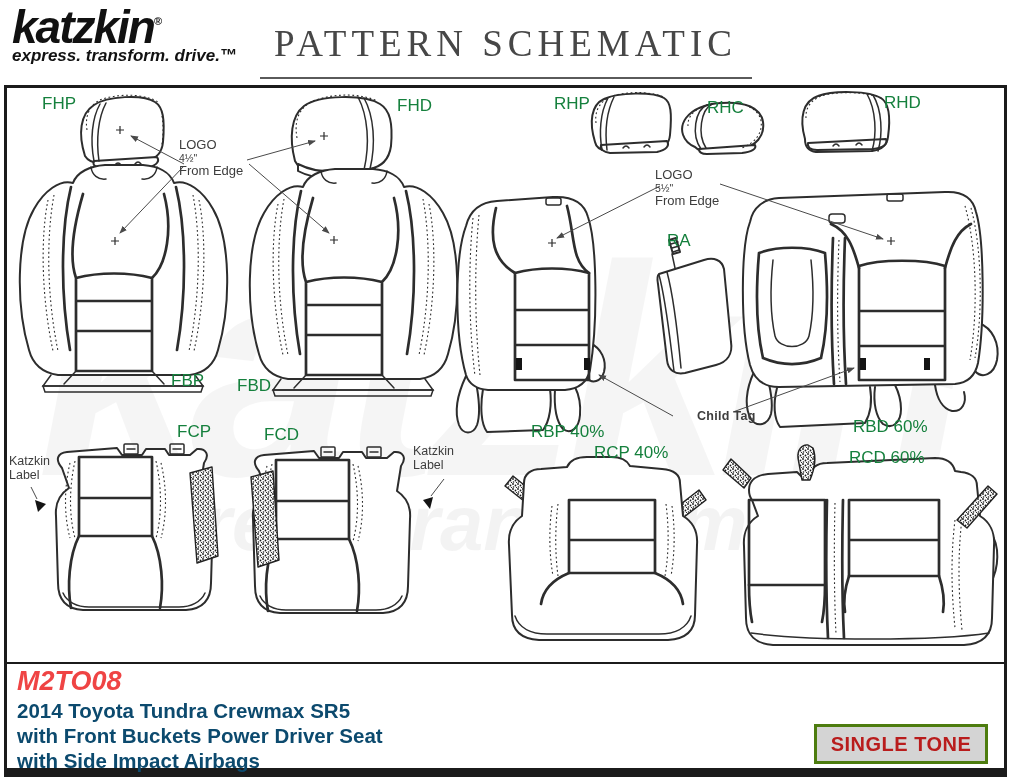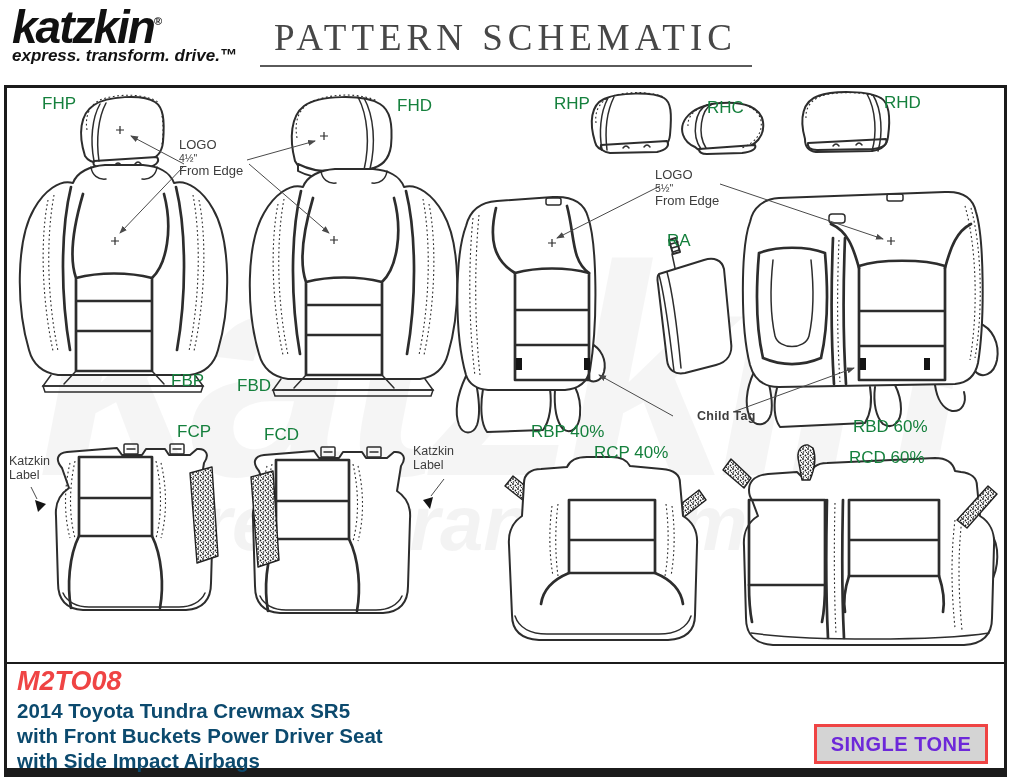--- a/index.html
+++ b/index.html
@@ -5,21 +5,21 @@
   html,body{margin:0;padding:0;background:#e8e8e8;}
   .page{position:relative;width:1011px;height:782px;background:#fff;overflow:hidden;
         font-family:"Liberation Sans",sans-serif;}
   
   .hdr{position:relative;height:85px;background:#fff;}
   .brand{position:absolute;left:12px;top:4px;color:#111;}
   .brand-name{font-size:46px;font-weight:bold;font-style:italic;letter-spacing:-2px;line-height:1.0;}
   .brand-reg{font-size:11px;vertical-align:18px;font-style:normal;}
   .brand-tag{font-size:17px;font-weight:bold;font-style:italic;margin-top:-4px;letter-spacing:0px;}
   .title-wrap{position:absolute;left:0;right:0;top:10px;text-align:center;pointer-events:none;}
-  .title-wrap h1{margin:6px;font-family:"Liberation Serif",serif;font-weight:400;font-size:37px;
+  .title-wrap h1{margin:12px;font-family:"Liberation Serif",serif;font-weight:400;font-size:37px;
                  letter-spacing:5px;color:#474747;}
   .title-rule{width:492px;margin:1px auto 0;border-bottom:2px solid #5a5a5a;}
   .meta{position:absolute;right:8px;top:8px;text-align:center;font-size:13.5px;color:#4a4a4a;line-height:1.4;}
   
   .frame{position:absolute;left:4px;right:4px;top:85px;bottom:5px;
          border:3px solid #1b1b1b;border-bottom-width:9px;background:#fff;}
   .board{position:relative;height:574px;border-bottom:2px solid #1b1b1b;overflow:hidden;background:#fff;}
   .board svg{position:absolute;left:0;top:0;}
   .wm1{position:absolute;left:30px;top:110px;font-size:300px;font-weight:bold;font-style:italic;
        letter-spacing:-14px;color:#000;opacity:0.035;white-space:nowrap;pointer-events:none;}
@@ -28,22 +28,22 @@
   .lbl{position:absolute;font-size:17px;color:#15803d;white-space:nowrap;}
   .ann{position:absolute;font-size:13px;color:#3d3d3d;line-height:1.12;}
   .ann .sm{font-size:10.5px;}
   .ann-bold{position:absolute;font-size:12.5px;font-weight:bold;color:#3d3d3d;letter-spacing:.3px;margin-left:28px;}
   
   .ftr{position:relative;height:104px;background:#fff;}
   .code{position:absolute;left:10px;top:2px;font-size:27px;font-weight:bold;font-style:italic;color:#ef4444;}
   .desc{position:absolute;left:10px;top:34px;font-size:20.5px;font-weight:bold;
         color:#0c4a6e;line-height:1.22;}
   .badge{position:absolute;right:16px;bottom:4px;width:168px;height:34px;background:#d4d4d4;
-         border:3px solid #ef4444;display:flex;align-items:center;justify-content:center;
-         font-size:20px;font-weight:bold;color:#6d28d9;letter-spacing:.5px;}
+         border:3px solid #4d7c0f;display:flex;align-items:center;justify-content:center;
+         font-size:20px;font-weight:bold;color:#b91c1c;letter-spacing:.5px;}
   
   .o{fill:#fff;stroke:#2d2d2d;stroke-width:2;stroke-linejoin:round;stroke-linecap:round;}
   .t{fill:none;stroke:#2d2d2d;stroke-width:1.5;stroke-linecap:round;}
   .b{fill:none;stroke:#2d2d2d;stroke-width:2.7;stroke-linejoin:round;stroke-linecap:round;}
   .d{fill:none;stroke:#2d2d2d;stroke-width:1.1;stroke-dasharray:1.8 2.6;}
   .anch{fill:#141414;stroke:none;}
   .stip{fill:url(#stip);stroke:#222;stroke-width:1.4;stroke-linejoin:round;}
   .ldr{fill:none;stroke:#4a4a4a;stroke-width:1;}
   .plus{fill:none;stroke:#2d2d2d;stroke-width:1.2;}
 </style>

